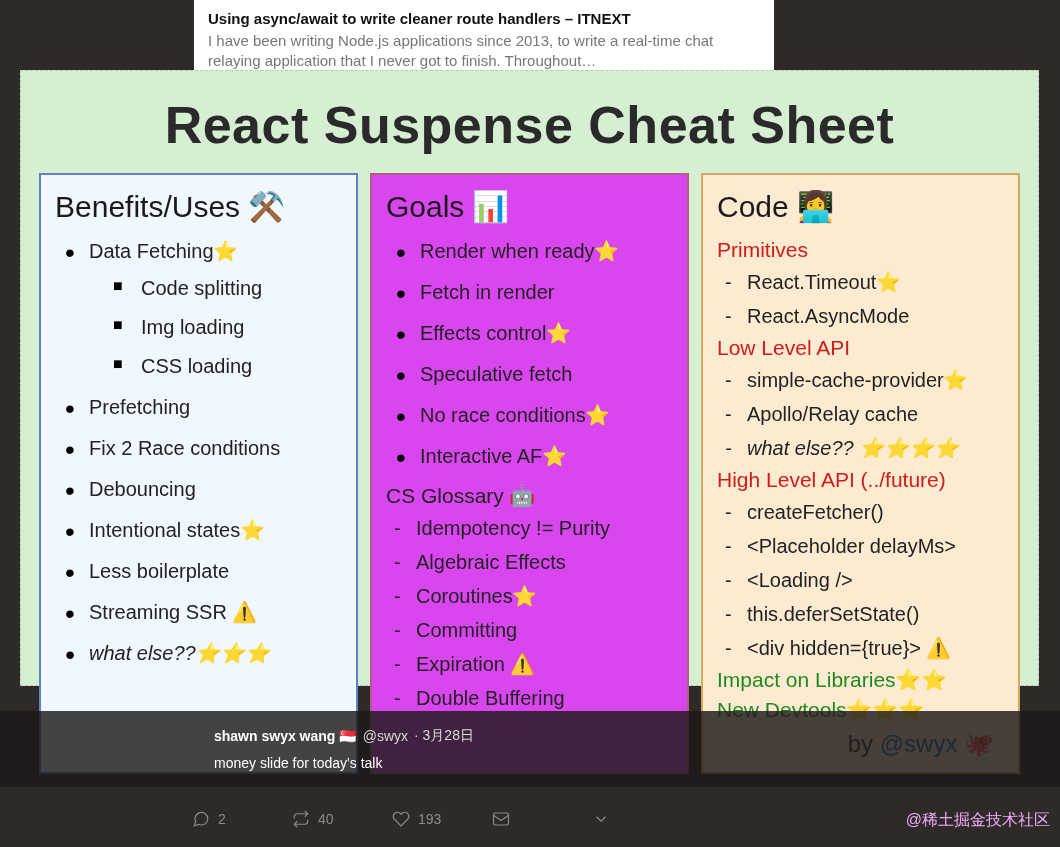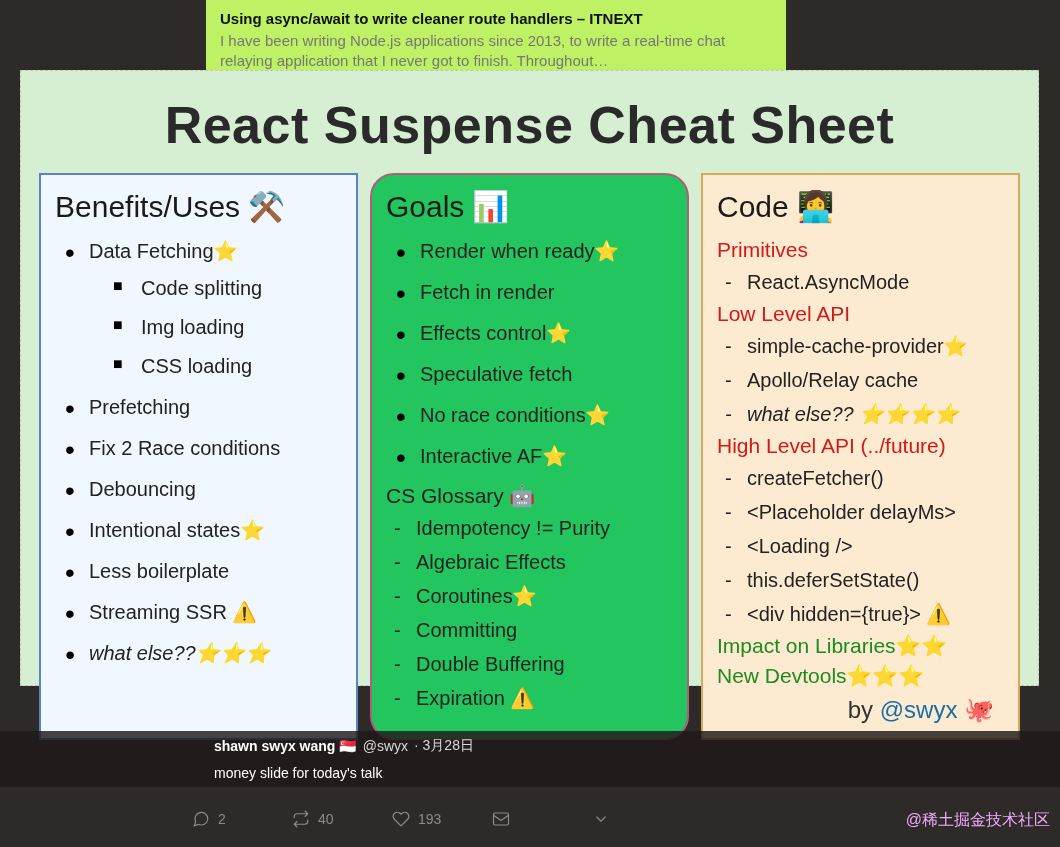--- a/index.html
+++ b/index.html
@@ -11,23 +11,22 @@
     position: relative;
     overflow: hidden;
   }
 
   
   .bg-article {
     position: absolute;
     top: 0;
     left: 194px;
     width: 580px;
-    background: #bef264;
+    background: #ffffff;
     padding: 10px 14px;
-    margin-left: 12px;
   }
   .bg-article .title {
     font-weight: 700;
     font-size: 15px;
     color: #111;
     margin-bottom: 4px;
   }
   .bg-article .desc {
     font-size: 15px;
     color: #777;
@@ -58,21 +57,21 @@
     gap: 12px;
   }
   .col {
     flex: 1;
     border: 2px solid;
     padding: 14px 14px 14px 14px;
     font-size: 20px;
     color: #222;
   }
   .col-blue { background: #f1f7ff; border-color: #5b84c6; }
-  .col-pink { background: #22c55e; border-color: #ad5f7f; border-radius: 24px; }
+  .col-pink { background: #d946ef; border-color: #ad5f7f; }
   .col-orange { background: #fdebd1; border-color: #d6a85e; }
 
   .col-heading {
     font-size: 30px;
     font-weight: 400;
     margin-bottom: 14px;
     color: #1a1a1a;
   }
   ul.bullets { list-style: none; padding-left: 8px; }
   ul.bullets > li {
@@ -136,21 +135,21 @@
     inset: 0;
     pointer-events: none;
   }
 
   
   .tweet-overlay {
     position: absolute;
     left: 0;
     right: 0;
     bottom: 60px;
-    height: 56px;
+    height: 76px;
     background: rgba(30, 26, 24, 0.82);
     display: flex;
     flex-direction: column;
     justify-content: center;
     padding-left: 214px;
     color: #fff;
     font-size: 14px;
   }
   .tweet-row1 { display: flex; align-items: center; gap: 6px; }
   .tweet-name { font-weight: 700; }
@@ -229,29 +228,30 @@
         <li>Speculative fetch</li>
         <li>No race conditions⭐</li>
         <li>Interactive AF⭐</li>
       </ul>
       <div class="sub-heading">CS Glossary 🤖</div>
       <ul class="dashes">
         <li>Idempotency != Purity</li>
         <li>Algebraic Effects</li>
         <li>Coroutines⭐</li>
         <li>Committing</li>
+        <li>Expiration ⚠️</li>
         <li>Double Buffering</li>
-        <li>Expiration ⚠️</li>
       </ul>
     </div>
 
     <div class="col col-orange">
       <div class="col-heading">Code 👩‍💻</div>
       <div class="sub-heading red">Primitives</div>
       <ul class="dashes">
+        <li>React.Timeout⭐</li>
         <li>React.AsyncMode</li>
       </ul>
       <div class="sub-heading red">Low Level API</div>
       <ul class="dashes">
         <li>simple-cache-provider⭐</li>
         <li>Apollo/Relay cache</li>
         <li class="italic">what else?? ⭐⭐⭐⭐</li>
       </ul>
       <div class="sub-heading red">High Level API (../future)</div>
       <ul class="dashes">

